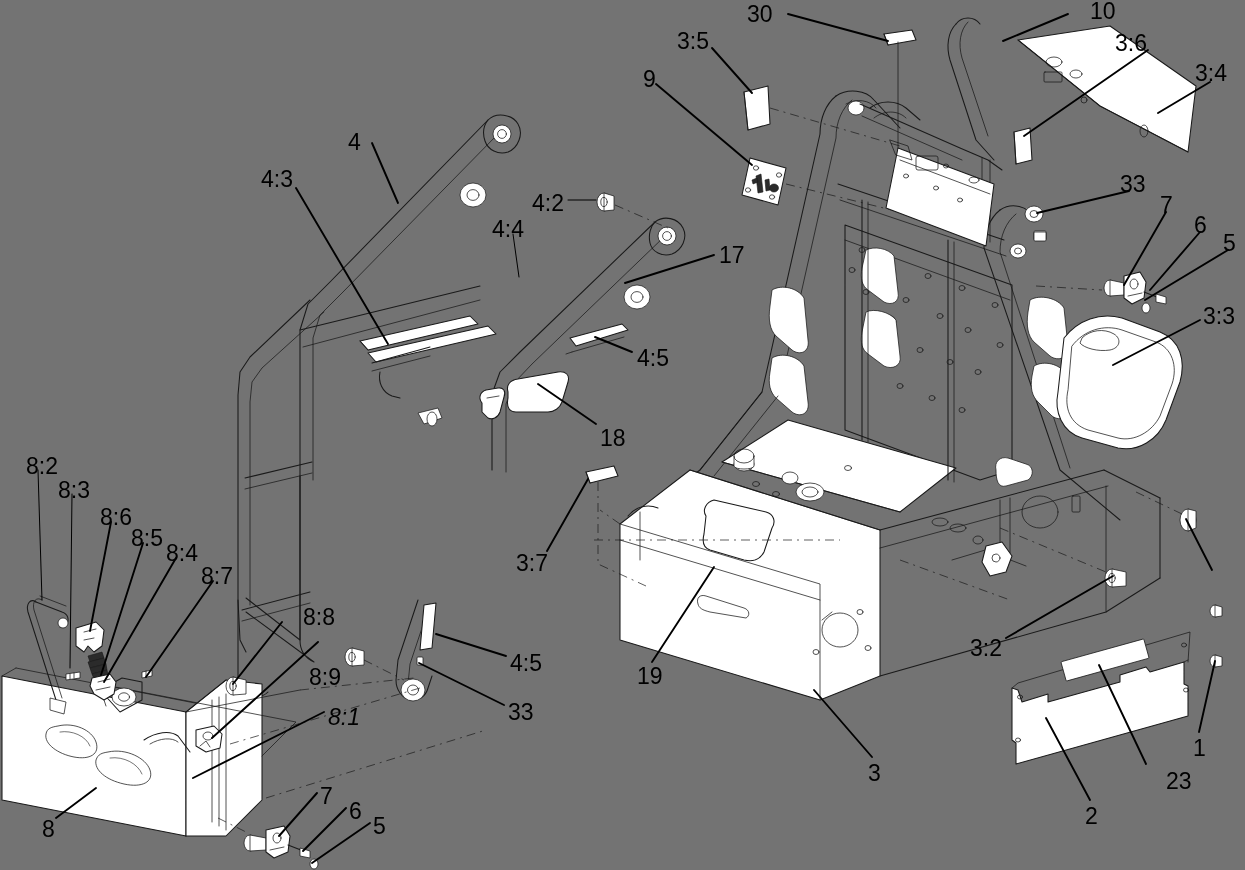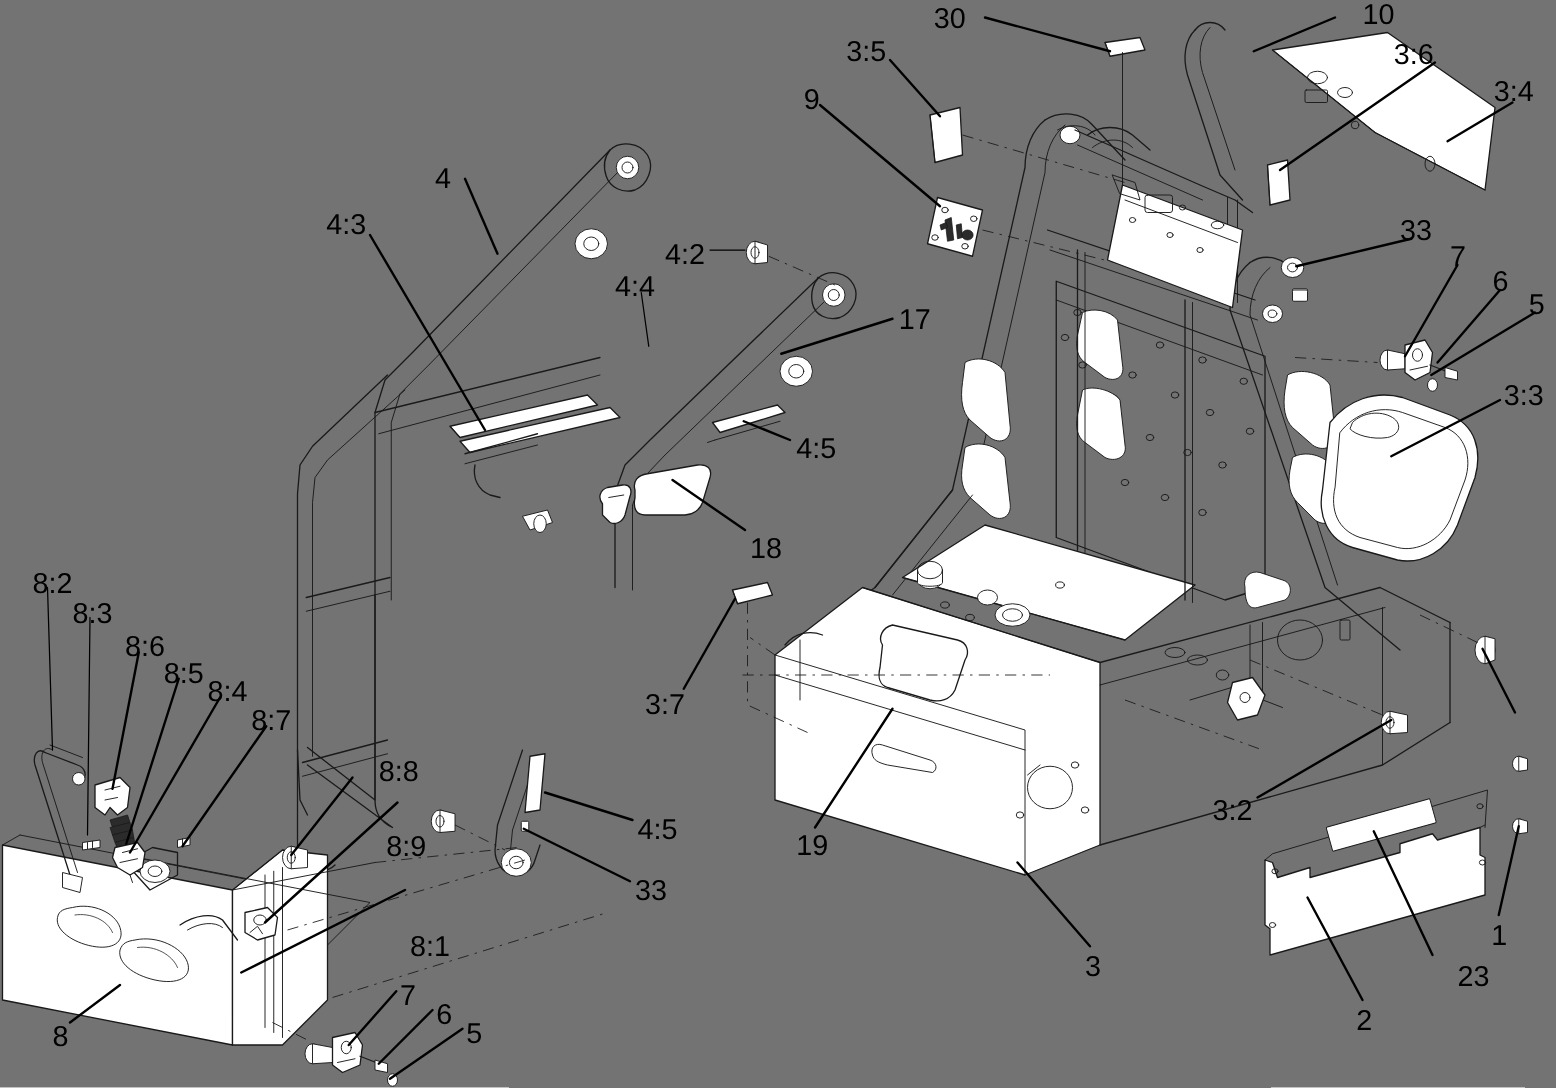--- a/index.html
+++ b/index.html
@@ -536,21 +536,21 @@
   <div class="callout" style="left:131px;top:527px;">8:5</div>
   <div class="callout" style="left:166px;top:542px;">8:4</div>
   <div class="callout" style="left:516px;top:552px;">3:7</div>
   <div class="callout" style="left:201px;top:565px;">8:7</div>
   <div class="callout" style="left:1248px;top:573px;margin-left:20px;">12</div>
   <div class="callout" style="left:272px;top:606px;margin-left:31px;">8:8</div>
   <div class="callout" style="left:309px;top:626px;margin-top:40px;">8:9</div>
   <div class="callout" style="left:637px;top:665px;">19</div>
   <div class="callout" style="left:510px;top:652px;">4:5</div>
   <div class="callout" style="left:970px;top:637px;">3:2</div>
-  <div class="callout" style="left:328px;top:746px;">8:1</div>
+  <div class="callout" style="left:328px;top:706px;font-style:italic;">8:1</div>
   <div class="callout" style="left:508px;top:701px;">33</div>
   <div class="callout" style="left:1193px;top:737px;">1</div>
   <div class="callout" style="left:1166px;top:770px;">23</div>
   <div class="callout" style="left:868px;top:762px;">3</div>
   <div class="callout" style="left:320px;top:785px;">7</div>
   <div class="callout" style="left:349px;top:800px;">6</div>
   <div class="callout" style="left:373px;top:815px;">5</div>
   <div class="callout" style="left:1085px;top:805px;">2</div>
   <div class="callout" style="left:42px;top:818px;">8</div>
 

